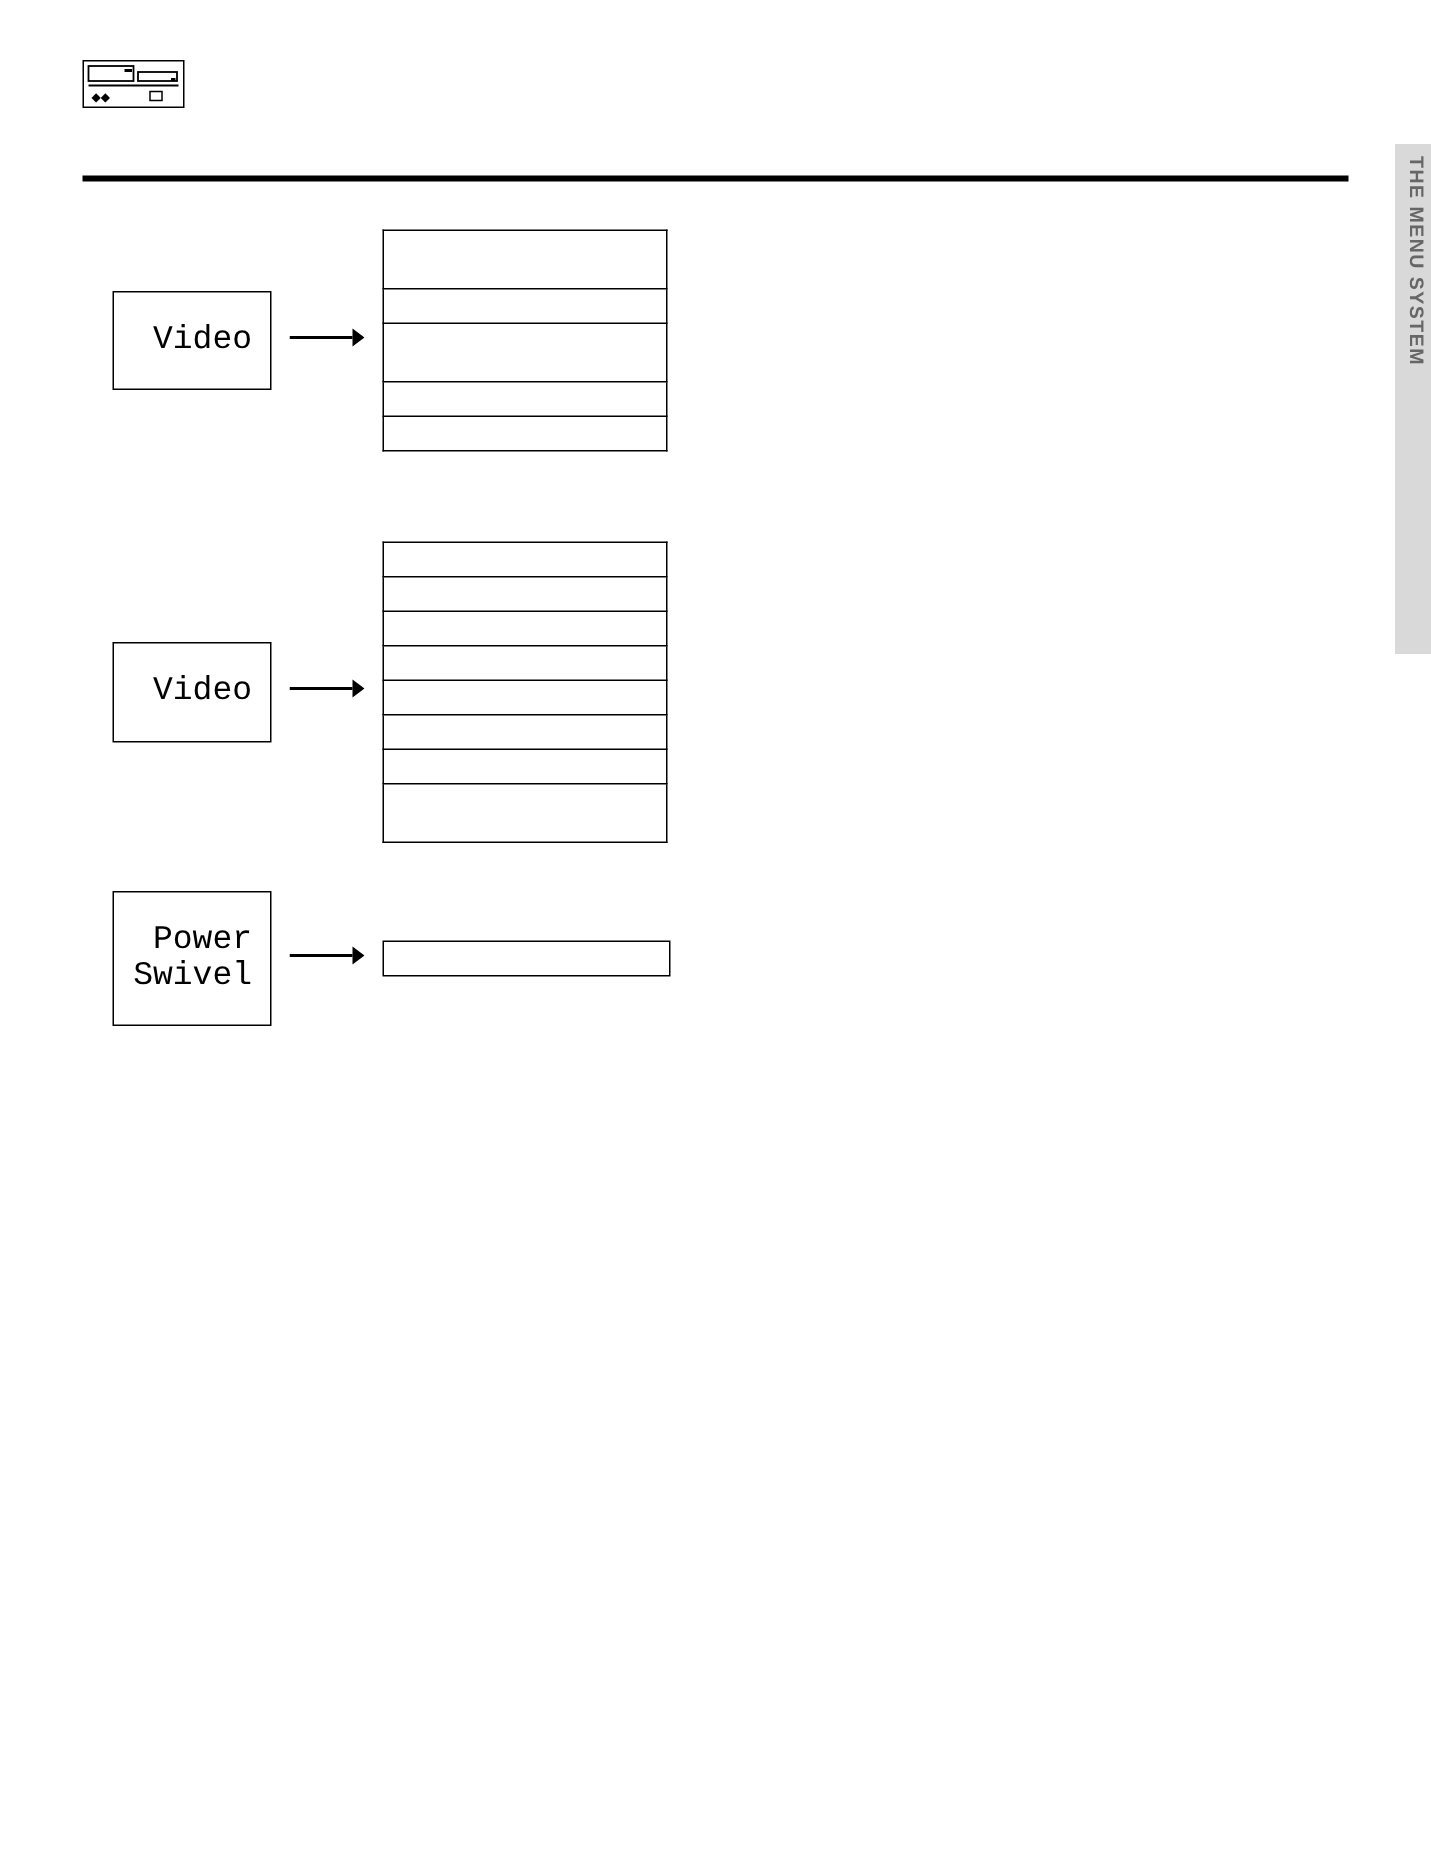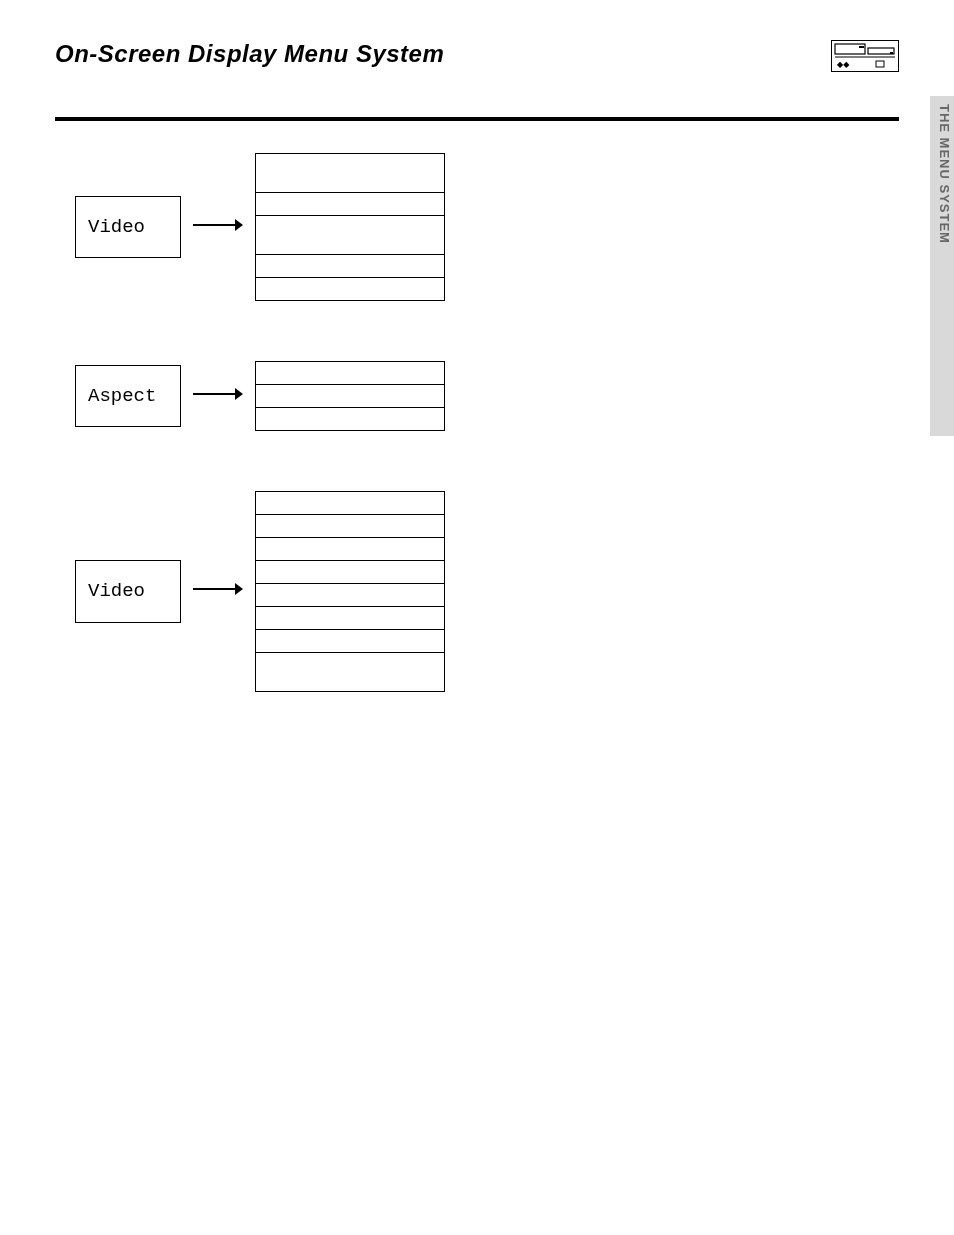--- a/index.html
+++ b/index.html
@@ -5,35 +5,34 @@
   html,body{margin:0;padding:0;background:#fff;font-family:"Courier New",Courier,monospace}
   body{width:954px;height:1235px;position:relative}
   .page{box-sizing:border-box;padding:40px 55px 55px 55px}
   .top-rule{border:none;border-top:4px solid #000;margin:40px 0 30px 0}
   .head-row{display:flex;justify-content:space-between;align-items:flex-start;margin-bottom:6px}
   .head-title{font-family:Arial,Helvetica,sans-serif;font-style:italic;font-size:24px;font-weight:600;letter-spacing:.5px}
   .dev-icon{border:1.5px solid #000}
   .section{margin-top:32px;margin-bottom:8px}
   .group{display:flex;align-items:center;margin-left:20px}
   .group + .group{margin-top:60px}
-  .menu-btn{border:1.5px solid #000;padding:20px 12px;font-size:19px;line-height:1.1;text-align:left;min-width:80px}
+  .menu-btn{border:1.5px solid #000;padding:20px 12px;font-size:22px;line-height:1.1;text-align:right;min-width:80px}
   .arrow{margin:0 12px}
   .opt-table{border:1.5px solid #000;border-collapse:collapse;width:190px}
   .opt-table td{border:1px solid #000;height:22px;padding:0}
   .opt-table td.tall{height:38px}
   .opt-table-single{border:1.5px solid #000;width:190px;height:22px}
   .side-tab{position:absolute;top:96px;right:0;width:24px;height:340px;background:#d9d9d9}
   .side-text{font-family:Arial,Helvetica,sans-serif;font-size:13px;font-weight:700;letter-spacing:1px;white-space:nowrap;transform:rotate(90deg);transform-origin:left top;position:absolute;left:22px;top:8px;color:#666}
 </style>
 </head>
 <body>
 
 <div class="page">
   <div class="head-row">
-    <div class="head-title">On-Screen Display Menu System</div>
     <div aria-hidden="true">
       <svg class="dev-icon" width="66" height="30" viewBox="0 0 66 30">
         <rect x="0" y="0" width="66" height="30" fill="none"></rect>
         <rect x="3" y="3" width="30" height="10" fill="none" stroke="#000" stroke-width="1.2"></rect>
         <rect x="27" y="5" width="5" height="2" fill="#000"></rect>
         <rect x="36" y="7" width="26" height="6" fill="none" stroke="#000" stroke-width="1.2"></rect>
         <rect x="58" y="11" width="3" height="2" fill="#000"></rect>
         <line x1="3" y1="16" x2="63" y2="16" stroke="#000" stroke-width="1.2"></line>
         <text x="5" y="26" font-size="8" font-family="Arial" fill="#000">◆◆</text>
         <rect x="44" y="20" width="8" height="6" fill="none" stroke="#000" stroke-width="1"></rect>
@@ -67,42 +66,20 @@
         <tr>
               <td></td>
             </tr>
         <tr>
               <td></td>
             </tr>
       </tbody>
         </table>
     </div>
 
-    <div class="group">
-      <div class="menu-btn">Aspect</div>
-      <div class="arrow">
-        <svg width="50" height="16" viewBox="0 0 50 16">
-            <line x1="0" y1="8" x2="42" y2="8" stroke="#000" stroke-width="2"></line>
-            <polygon points="42,2 50,8 42,14" fill="#000"></polygon>
-          </svg>
-      </div>
-      <table class="opt-table">
-        <tbody>
-            <tr>
-              <td></td>
-            </tr>
-            <tr>
-              <td></td>
-            </tr>
-            <tr>
-              <td></td>
-            </tr>
-      </tbody>
-        </table>
-    </div>
 
     <div class="group">
       <div class="menu-btn">Video</div>
       <div class="arrow">
         <svg width="50" height="16" viewBox="0 0 50 16">
             <line x1="0" y1="8" x2="42" y2="8" stroke="#000" stroke-width="2"></line>
             <polygon points="42,2 50,8 42,14" fill="#000"></polygon>
           </svg>
       </div>
       <table class="opt-table">
@@ -128,19 +105,30 @@
             <tr>
               <td></td>
             </tr>
             <tr>
               <td class="tall"></td>
             </tr>
       </tbody>
         </table>
     </div>
 
+    <div class="group" style="margin-top:32px">
+      <div class="menu-btn" style="white-space:pre-line">Power
+Swivel</div>
+      <div class="arrow">
+        <svg width="50" height="16" viewBox="0 0 50 16">
+            <line x1="0" y1="8" x2="42" y2="8" stroke="#000" stroke-width="2"></line>
+            <polygon points="42,2 50,8 42,14" fill="#000"></polygon>
+          </svg>
+      </div>
+      <div class="opt-table-single"></div>
+    </div>
 
   </div>
 </div>
 
 <div class="side-tab">
   <span class="side-text">THE MENU SYSTEM</span>
 </div>
 
 </body></html>

